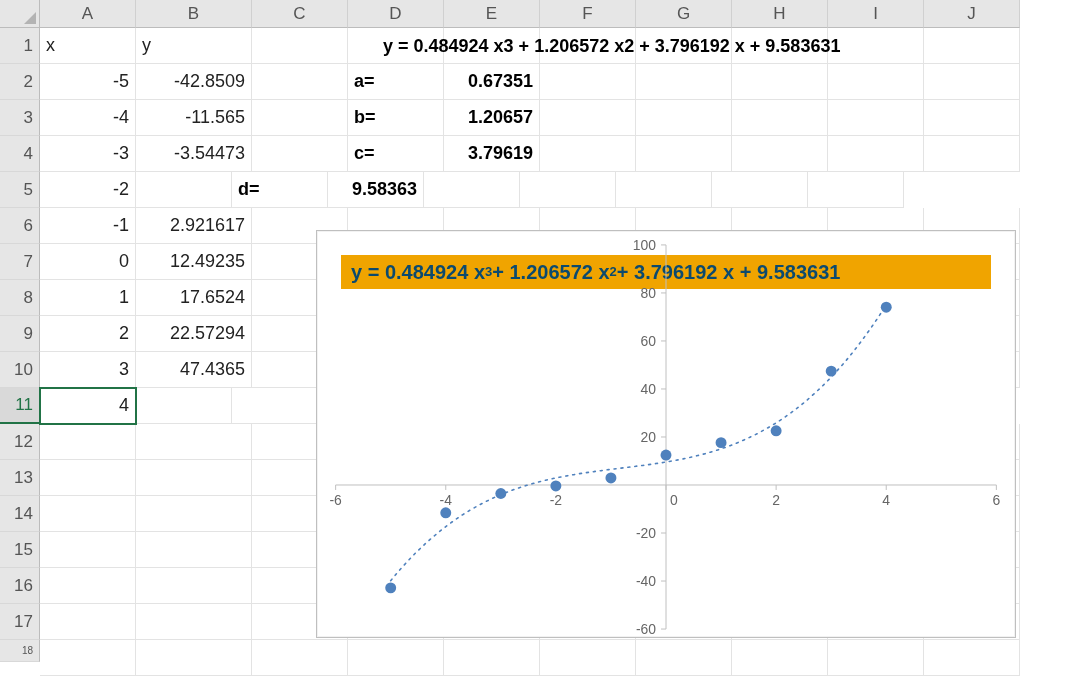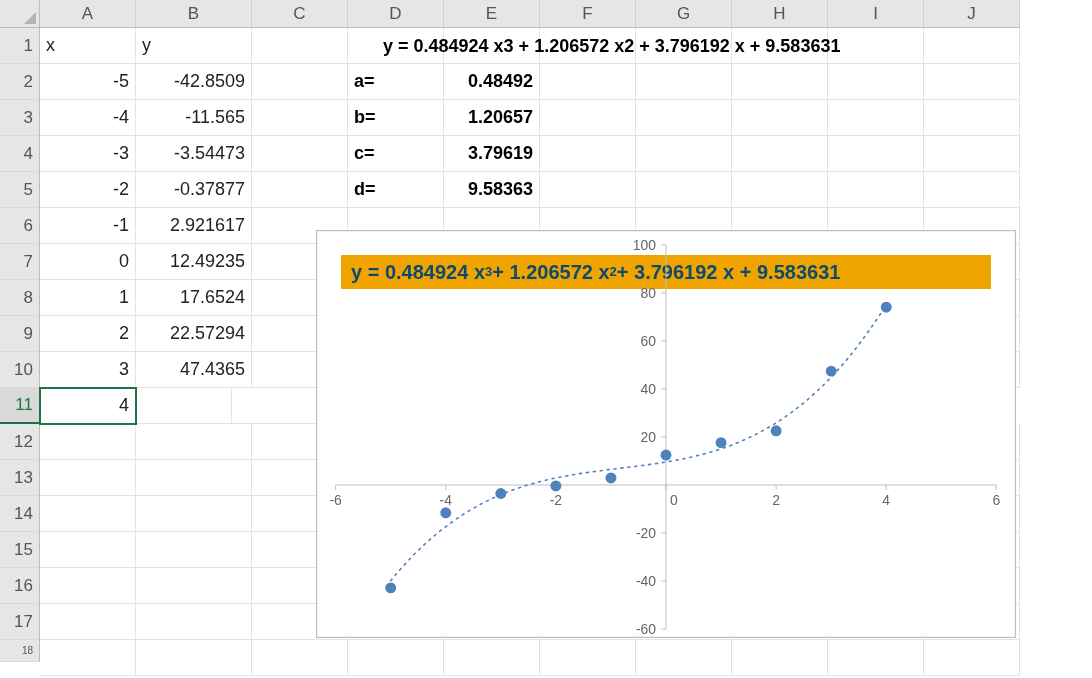--- a/index.html
+++ b/index.html
@@ -179,21 +179,21 @@
         <div class="cell"></div>
         <div class="cell"></div>
         <div class="cell"></div>
         <div class="cell"></div>
       </div>
       <div class="row">
         <div class="cell r">-5</div>
         <div class="cell wideB r">-42.8509</div>
         <div class="cell"></div>
         <div class="cell l bold">a=</div>
-        <div class="cell r bold">0.48492</div>
+        <div class="cell r bold">0.67351</div>
         <div class="cell"></div>
         <div class="cell"></div>
         <div class="cell"></div>
         <div class="cell"></div>
         <div class="cell"></div>
       </div>
       <div class="row">
         <div class="cell r">-4</div>
         <div class="cell wideB r">-11.565</div>
         <div class="cell"></div>
@@ -212,21 +212,20 @@
         <div class="cell l bold">c=</div>
         <div class="cell r bold">3.79619</div>
         <div class="cell"></div>
         <div class="cell"></div>
         <div class="cell"></div>
         <div class="cell"></div>
         <div class="cell"></div>
       </div>
       <div class="row">
         <div class="cell r">-2</div>
-        <div class="cell wideB r">-0.37877</div>
         <div class="cell"></div>
         <div class="cell l bold">d=</div>
         <div class="cell r bold">9.58363</div>
         <div class="cell"></div>
         <div class="cell"></div>
         <div class="cell"></div>
         <div class="cell"></div>
         <div class="cell"></div>
       </div>
       <div class="row">

